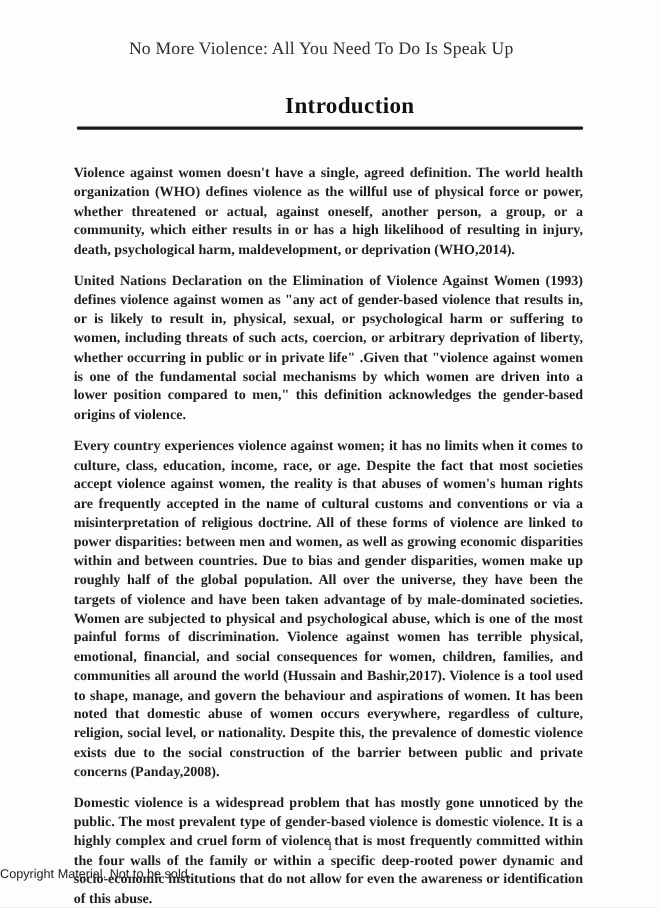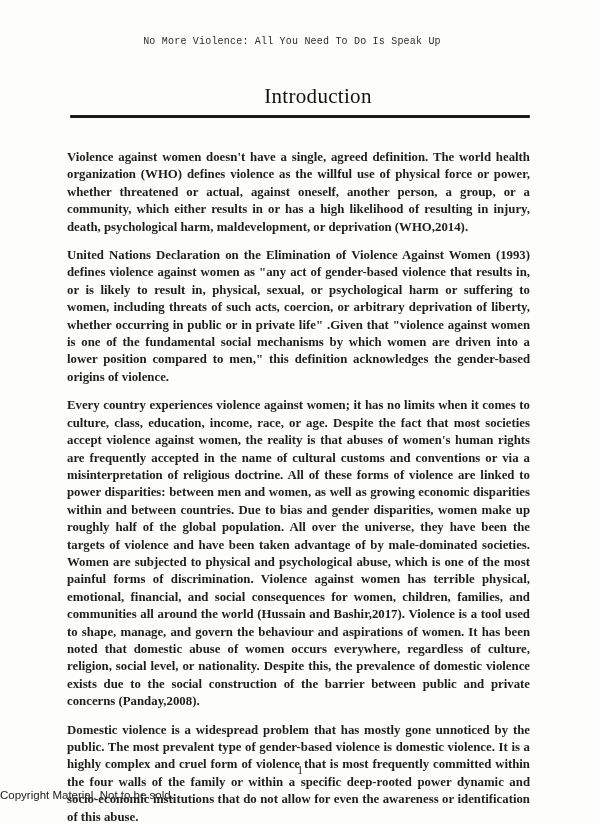--- a/index.html
+++ b/index.html
@@ -15,34 +15,34 @@
     margin: 0 auto;
     overflow: hidden;
     color: #1c1c1c;
   }
   .running-header {
     position: absolute;
     top: 36px;
     left: 0;
     right: 16px;
     text-align: center;
-    font-family: Liberation Mono, monospace;
-    font-size: 10px;
+    font-family: Liberation Serif, serif;
+    font-size: 16px;
     letter-spacing: 0.2px;
     color: #2d2d2d;
   }
   .chapter-title {
     position: absolute;
     top: 84px;
     left: 0;
     right: 0;
     margin: 0;
     text-align: center;
     font-family: "Liberation Serif", serif;
-    font-weight: normal;
+    font-weight: bold;
     font-size: 21px;
     letter-spacing: 0.3px;
     color: #111;
     padding-left: 36px;
   }
   .title-rule {
     position: absolute;
     top: 115px;
     left: 70px;
     width: 460px;

